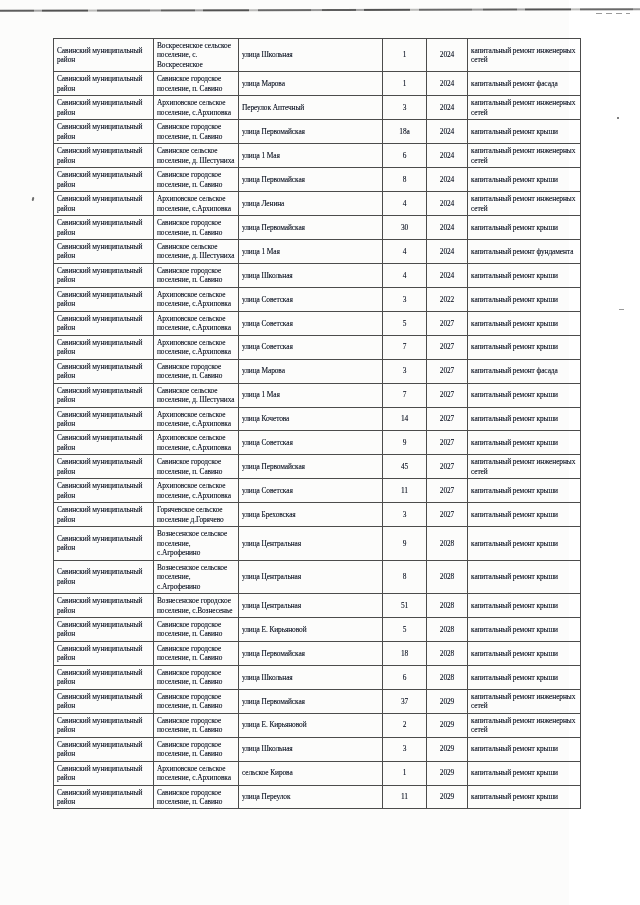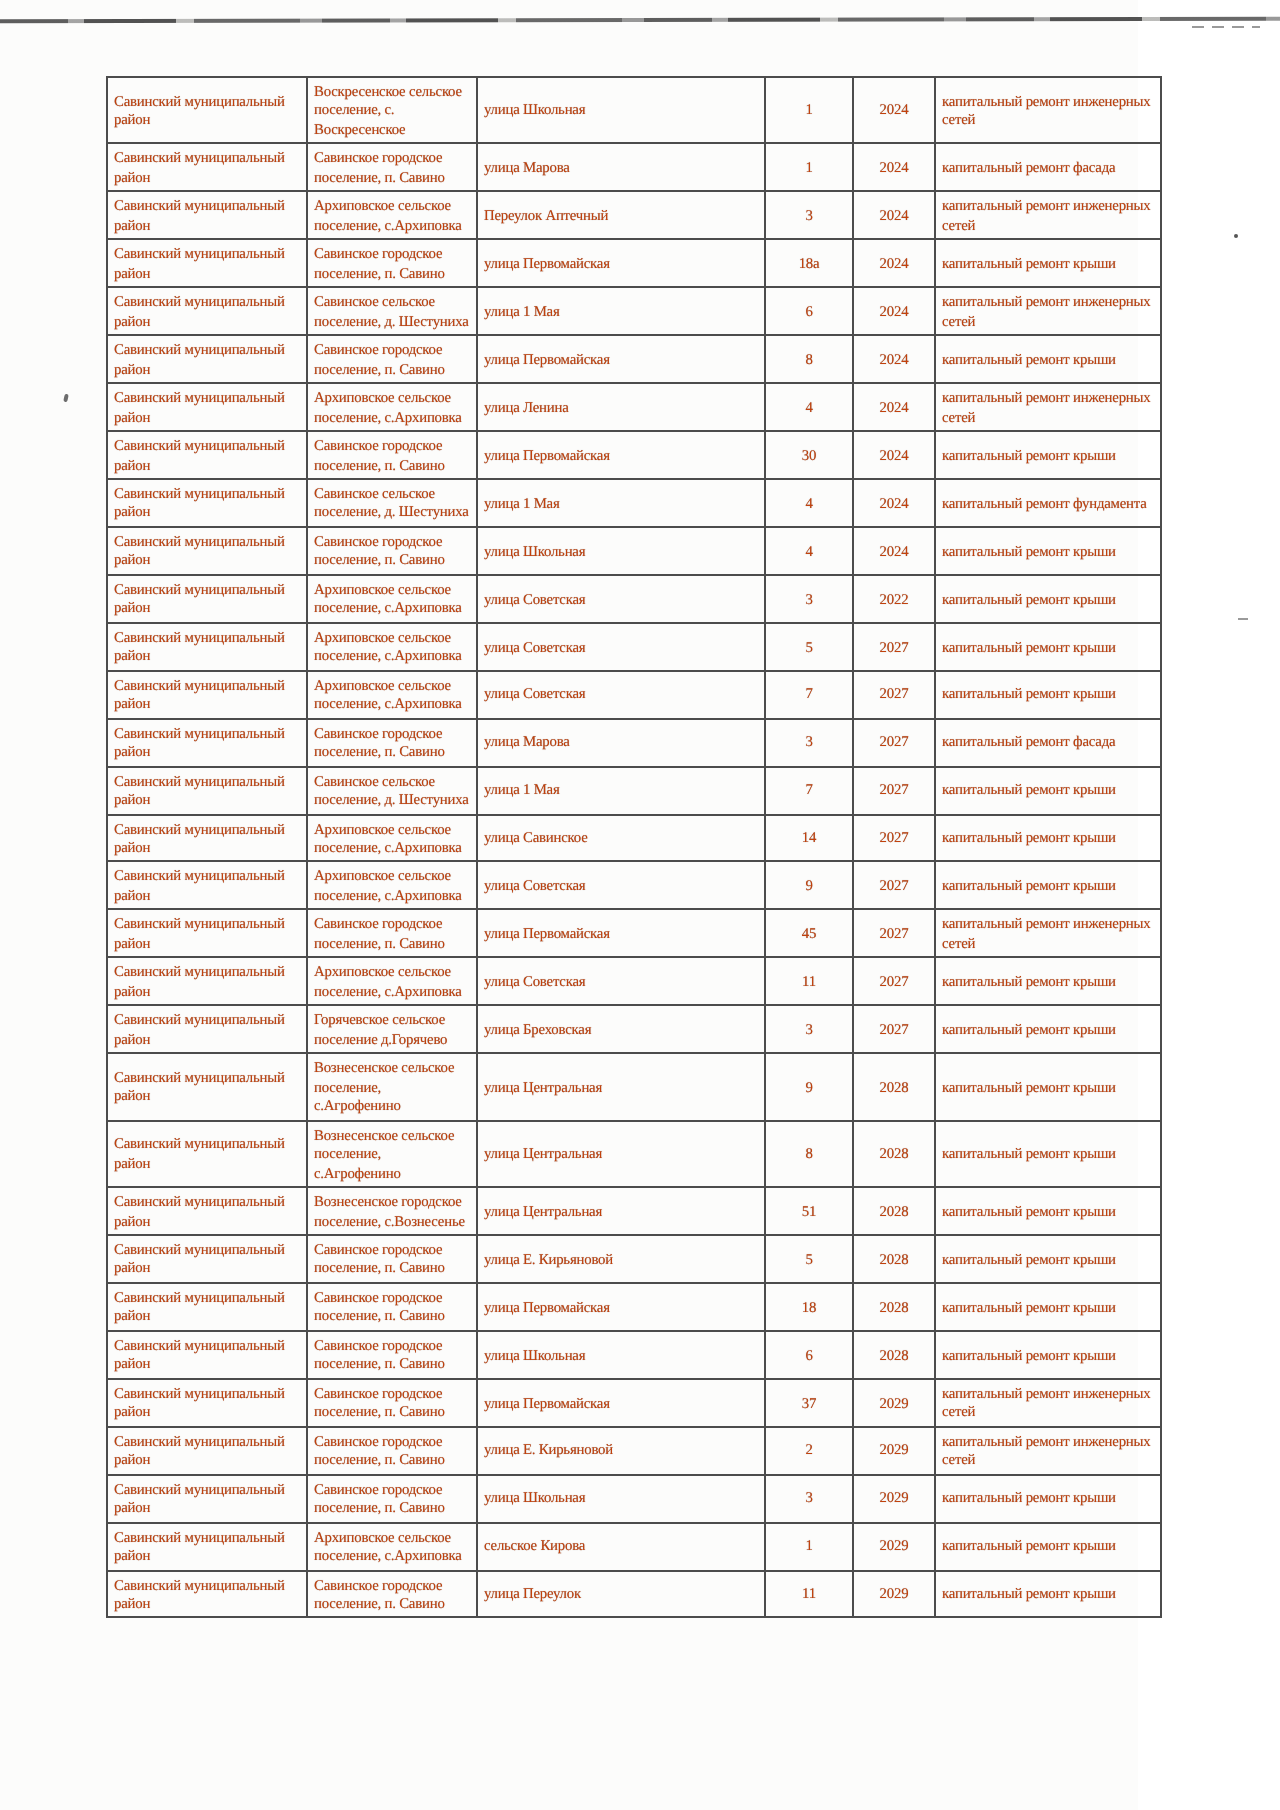--- a/index.html
+++ b/index.html
@@ -6,21 +6,21 @@
     margin: 0; padding: 0;
     width: 640px; height: 905px;
     background: #ffffff;
     overflow: hidden;
   }
   .page {
     position: relative;
     width: 569px; height: 905px;
     background: #fcfcfb;
     font-family: "Liberation Serif", "DejaVu Serif", serif;
-    color: #c2410c;
+    color: #0f172a;
     text-decoration: underline;
   }
   
   .edge-line {
     position: absolute;
     left: 0; top: 9px; width: 640px; height: 2px;
     background:
       repeating-linear-gradient(90deg,
         #4c4c4c 0px, #4c4c4c 34px,
         #9a9a9a 34px, #9a9a9a 42px,
@@ -199,21 +199,21 @@
       <td class="c-district">Савинский муниципальный район</td>
       <td class="c-settlement">Савинское сельское поселение, д. Шестуниха</td>
       <td class="c-street">улица 1 Мая</td>
       <td class="c-house">7</td>
       <td class="c-year">2027</td>
       <td class="c-work">капитальный ремонт крыши</td>
     </tr>
         <tr>
       <td class="c-district">Савинский муниципальный район</td>
       <td class="c-settlement">Архиповское сельское поселение, с.Архиповка</td>
-      <td class="c-street">улица Савинское</td>
+      <td class="c-street">улица Кочетова</td>
       <td class="c-house">14</td>
       <td class="c-year">2027</td>
       <td class="c-work">капитальный ремонт крыши</td>
     </tr>
         <tr>
       <td class="c-district">Савинский муниципальный район</td>
       <td class="c-settlement">Архиповское сельское поселение, с.Архиповка</td>
       <td class="c-street">улица Советская</td>
       <td class="c-house">9</td>
       <td class="c-year">2027</td>

